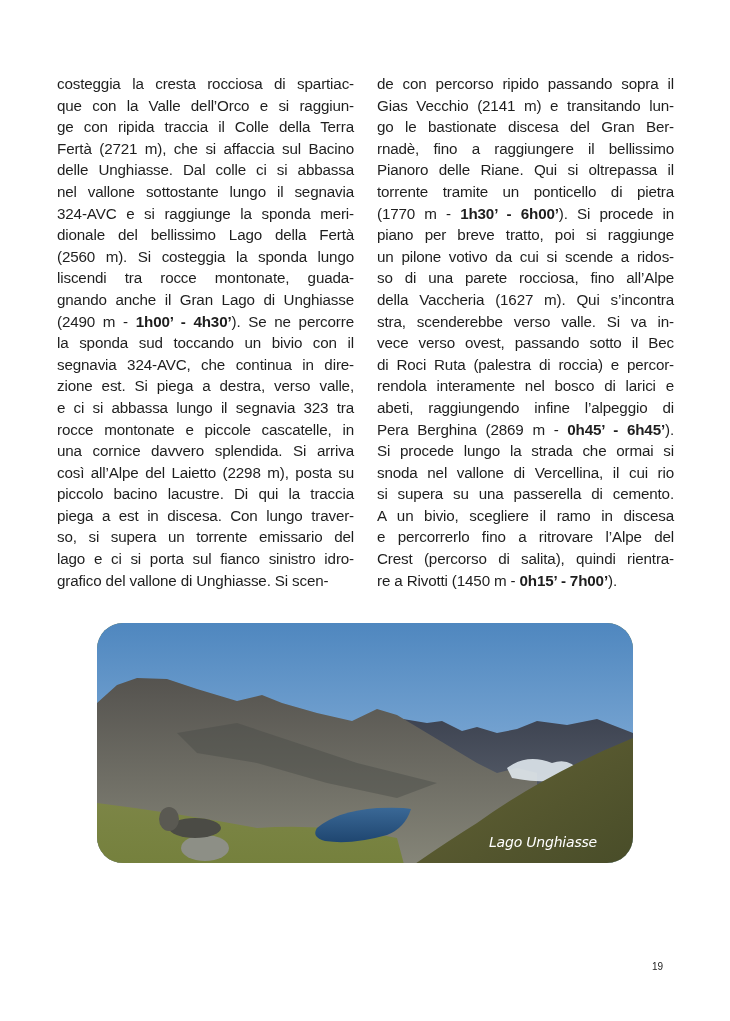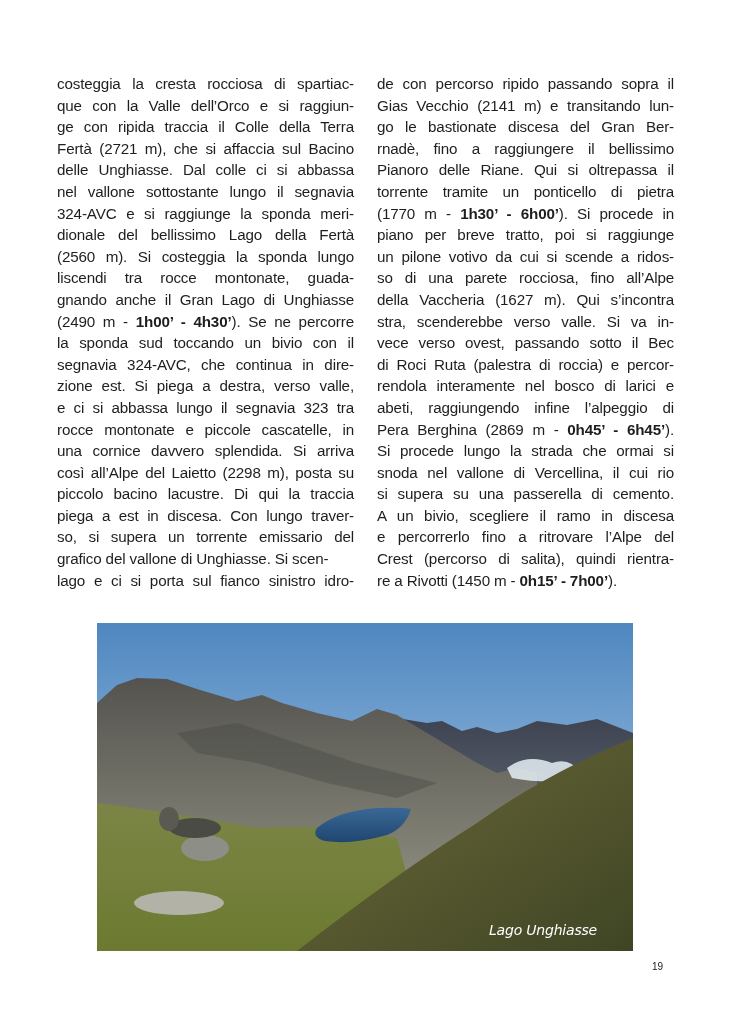--- a/index.html
+++ b/index.html
@@ -18,23 +18,24 @@
   }
   .col-left { left: 57px; }
   .col-right { left: 377px; }
   .col .line { display: block; white-space: nowrap; text-align: justify; text-align-last: justify; height: 21.6px; }
   .col .line.last { text-align-last: left; }
   .col b { font-weight: bold; }
 
   .photo {
     position: absolute;
     left: 97px; top: 623px;
-    width: 536px; height: 328px;
+    width: 536px; height: 240px;
     overflow: hidden;
     background: #6a7a45;
+    border-radius: 26px;
   }
   .photo svg { display: block; width: 536px; height: 328px; }
   .caption {
     position: absolute;
     right: 36px; bottom: 13px;
     font-family: "DejaVu Sans", sans-serif;
     font-style: italic;
     font-size: 14px;
     color: #ffffff;
     letter-spacing: -0.2px;
@@ -68,22 +69,22 @@
       <span class="line"><span>la sponda sud toccando un bivio con il</span></span>
       <span class="line"><span>segnavia 324-AVC, che continua in dire-</span></span>
       <span class="line"><span>zione est. Si piega a destra, verso valle,</span></span>
       <span class="line"><span>e ci si abbassa lungo il segnavia 323 tra</span></span>
       <span class="line"><span>rocce montonate e piccole cascatelle, in</span></span>
       <span class="line"><span>una cornice davvero splendida. Si arriva</span></span>
       <span class="line"><span>così all’Alpe del Laietto (2298 m), posta su</span></span>
       <span class="line"><span>piccolo bacino lacustre. Di qui la traccia</span></span>
       <span class="line"><span>piega a est in discesa. Con lungo traver-</span></span>
       <span class="line"><span>so, si supera un torrente emissario del</span></span>
+      <span class="line"><span>lago e ci si porta sul fianco sinistro idro-</span></span>
       <span class="line last"><span>grafico del vallone di Unghiasse. Si scen-</span></span>
-      <span class="line"><span>lago e ci si porta sul fianco sinistro idro-</span></span>
     </div>
   <div class="col col-right" id="col-right">
       <span class="line"><span>de con percorso ripido passando sopra il</span></span>
       <span class="line"><span>Gias Vecchio (2141 m) e transitando lun-</span></span>
       <span class="line"><span>go le bastionate discesa del Gran Ber-</span></span>
       <span class="line"><span>rnadè, fino a raggiungere il bellissimo</span></span>
       <span class="line"><span>Pianoro delle Riane. Qui si oltrepassa il</span></span>
       <span class="line"><span>torrente tramite un ponticello di pietra</span></span>
       <span class="line"><span>(1770 m - </span><b>1h30’ - 6h00’</b><span>). Si procede in</span></span>
       <span class="line"><span>piano per breve tratto, poi si raggiunge</span></span>

